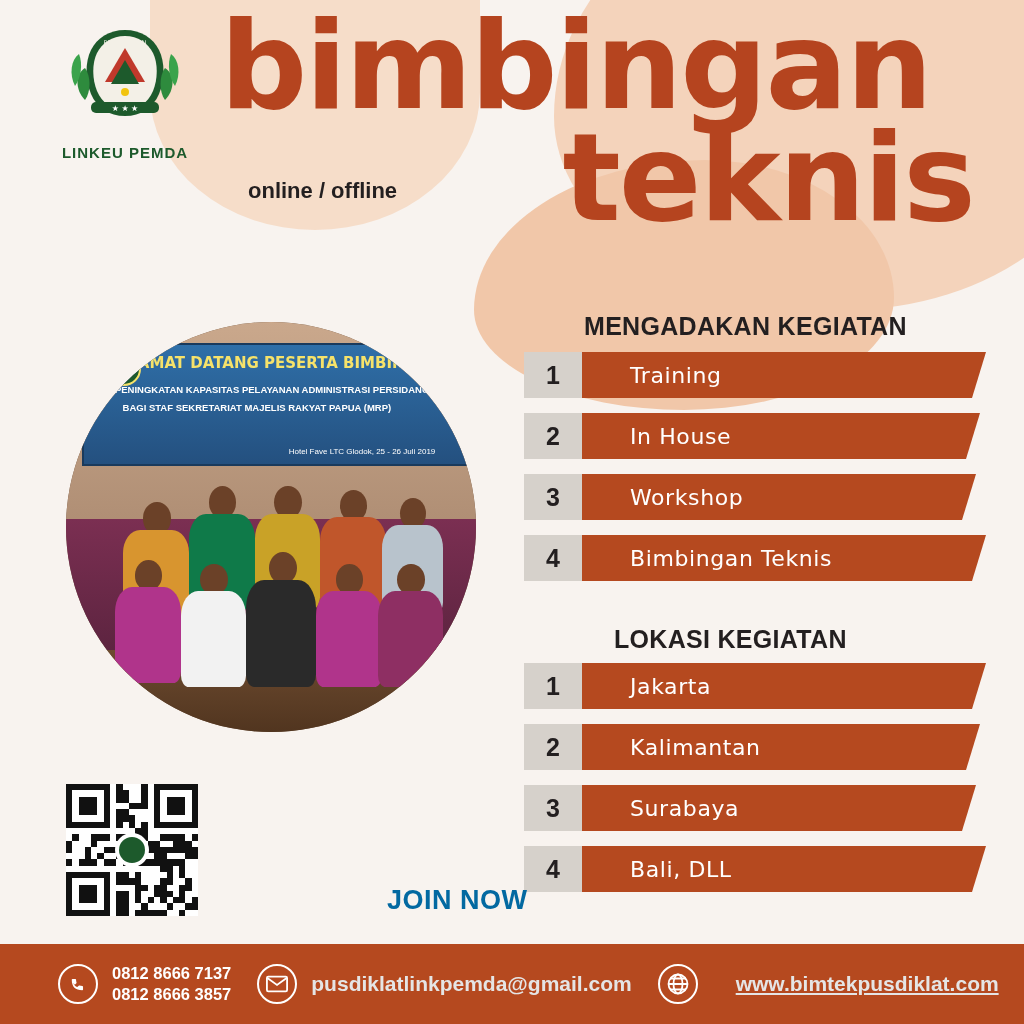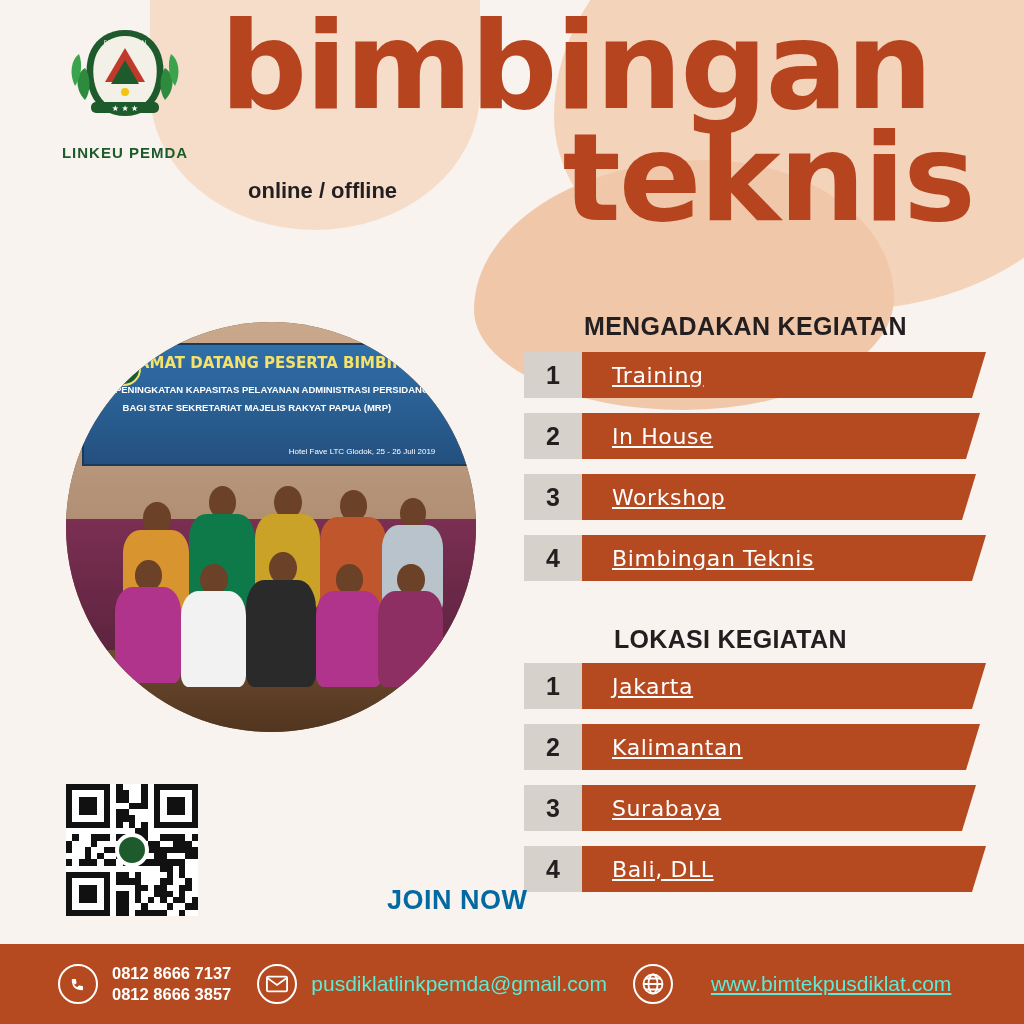--- a/index.html
+++ b/index.html
@@ -189,26 +189,25 @@
     align-items: center;
     justify-content: center;
     flex: 0 0 58px;
   }
   .row .bar {
     flex: 1 1 auto;
     background: #b5491f;
     color: #ffffff;
     display: flex;
     align-items: center;
-    padding-left: 30px;
+    padding-left: 48px;
     font-family: "DejaVu Sans", sans-serif;
     font-size: 22px;
     letter-spacing: 0.6px;
     clip-path: polygon(0 0, 100% 0, calc(100% - 14px) 100%, 0 100%);
-    text-decoration: underline;
   }
   .row.w1 .bar { margin-right: 0px; }
   .row.w2 .bar { margin-right: 6px; }
   .row.w3 .bar { margin-right: 10px; }
   .row.w4 .bar { margin-right: 0px; }
 
   
   .qr-wrap {
     position: absolute;
     top: 784px; left: 66px;
@@ -264,21 +263,21 @@
   .f-item { display: flex; align-items: center; gap: 14px; }
   .f-icon {
     width: 40px; height: 40px;
     border-radius: 50%;
     border: 2.5px solid #ffffff;
     display: flex; align-items: center; justify-content: center;
     color: #ffffff;
     flex: 0 0 40px;
   }
   .f-phone-lines { color: #ffffff; font-size: 16.5px; font-weight: bold; line-height: 1.28; }
-  .f-text { color: #5eead4; font-size: 21px; font-weight: normal; }
+  .f-text { color: #e5e5e5; font-size: 21px; font-weight: bold; }
   .f-text.underline { text-decoration: underline; margin-left: 24px; }
 </style>
 </head>
 <body>
 
 <div id="poster">
 
   <div class="blob-top-right"></div>
   <div class="blob-left-soft"></div>
   <div class="blob-mid"></div>

